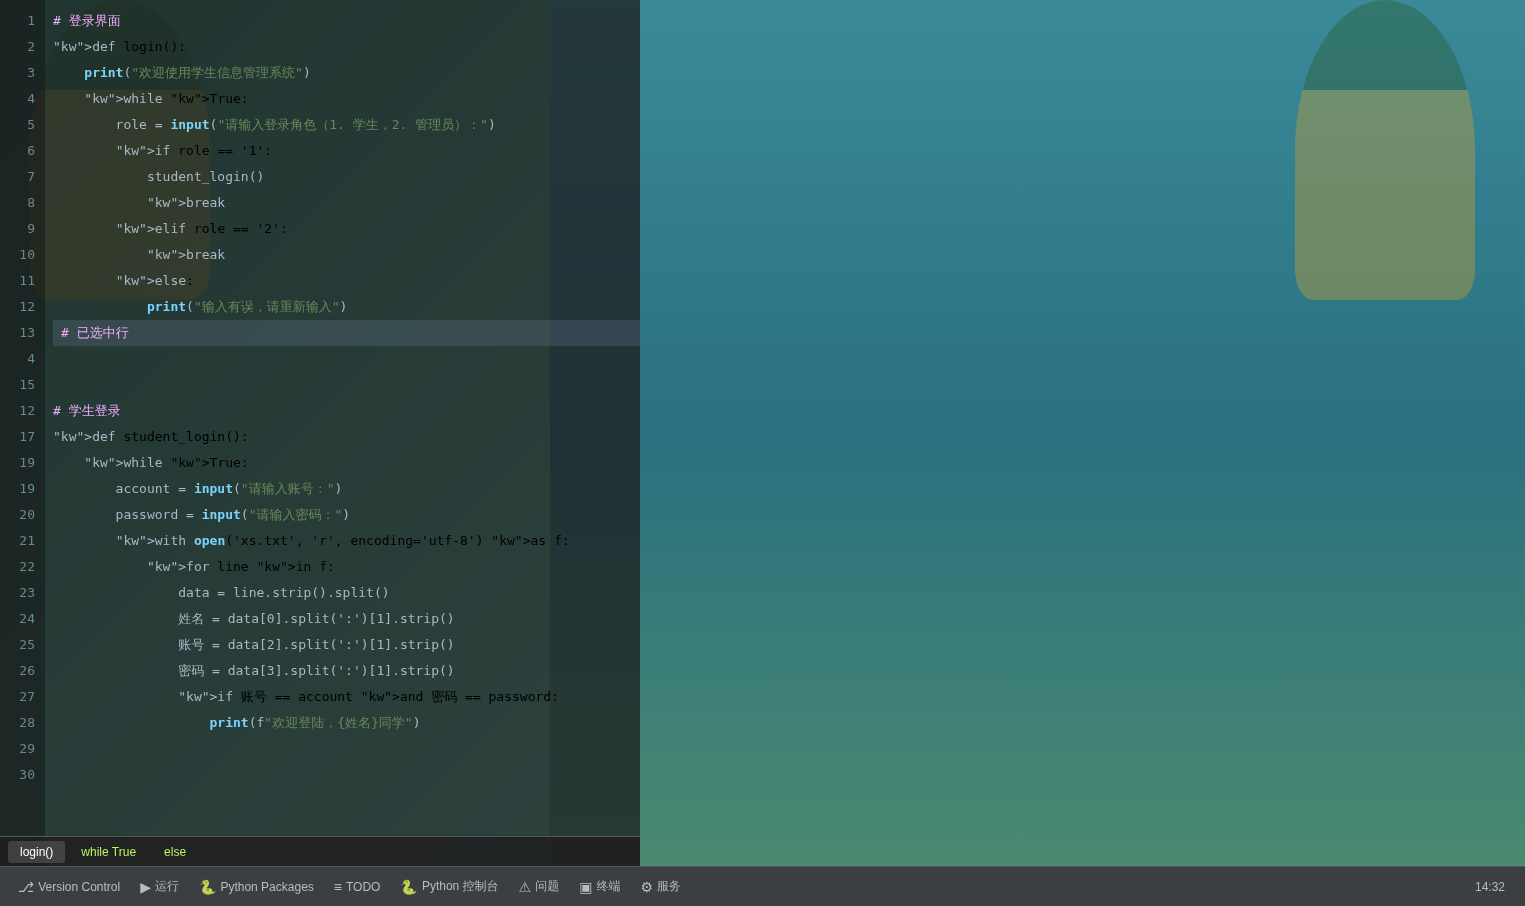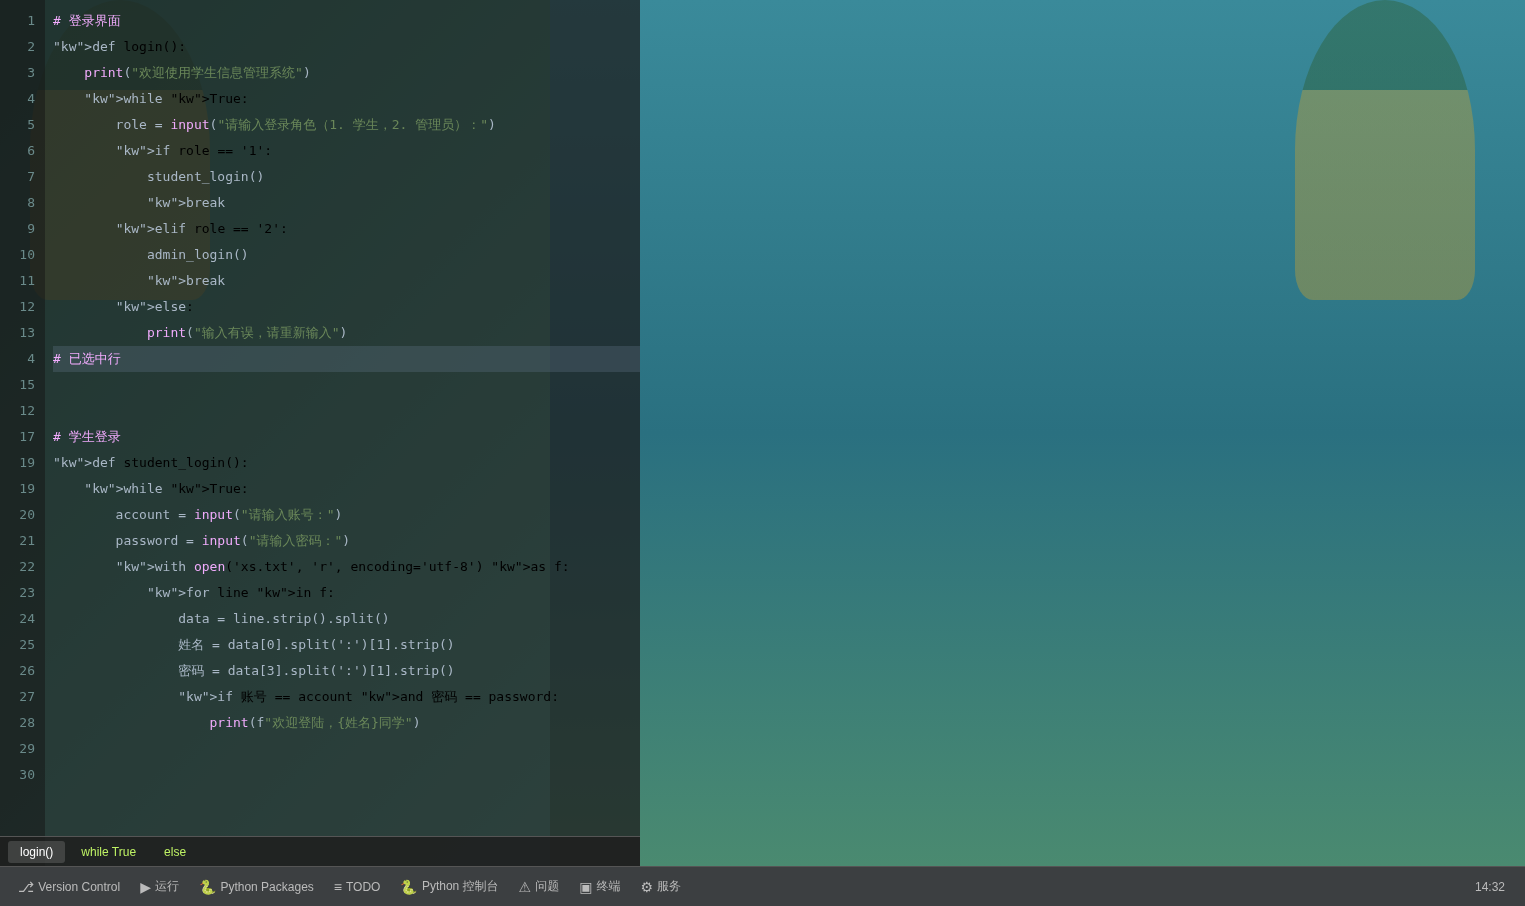--- a/index.html
+++ b/index.html
@@ -57,21 +57,21 @@
       padding: 8px 0 8px 8px;
       font-size: 13px;
       line-height: 26px;
       overflow: hidden;
     }
 
     .code-line {
       white-space: pre;
       display: block;
     } 
-    .fn { color: #f0abfc; } 
+    .fn { color: #7dd3fc; font-weight: bold; } 
     .str { color: #6a8759; } 
     .cmt { color: #f0abfc; } 
     .plain { color: #a9b7c6; }
 
     
     .status-bar {
       position: absolute;
       bottom: 0;
       left: 0;
       right: 0;
@@ -158,20 +158,21 @@
       position: absolute;
       bottom: 0;
       left: 550px;
       right: 0;
       top: 0;
       background: linear-gradient(180deg, #3a8a9a 0%, #2a7080 50%, #4a8a70 100%);
     }
 
     .highlight-line {
       background: rgba(100, 120, 140, 0.3);
+      padding-left: 8px;
     }
 
     
     .deco-pineapple {
       position: absolute;
       top: 0;
       width: 180px;
       height: 300px;
       background: linear-gradient(180deg, #2a5a2a 30%, #c8a030 30%);
       border-radius: 50% 50% 10% 10%;
@@ -226,36 +227,36 @@
     <div class="code-lines" id="code-display">
         <div class="code-line"><span class="cmt"># 登录界面</span></div>
         <div class="code-line"><span class="plain"><span class="&lt;span">"kw"</span>&gt;def</span> login():</div>
         <div class="code-line"><span class="plain">    <span class="fn">print</span>(<span class="str">"欢迎使用学生信息管理系统"</span>)</span></div>
         <div class="code-line"><span class="plain">    <span class="&lt;span">"kw"</span>&gt;while</span> <span class="&lt;span">"kw"</span>&gt;True:</div>
         <div class="code-line"><span class="plain">        role = <span class="fn">input</span>(<span class="str">"请输入登录角色（1. 学生，2. 管理员）："</span>)</span></div>
         <div class="code-line"><span class="plain">        <span class="&lt;span">"kw"</span>&gt;if</span> role == '1':</div>
         <div class="code-line"><span class="plain">            student_login()</span></div>
         <div class="code-line"><span class="plain">            <span class="&lt;span">"kw"</span>&gt;break</span></div>
         <div class="code-line"><span class="plain">        <span class="&lt;span">"kw"</span>&gt;elif</span> role == '2':</div>
-        <div class="code-line"><span class="plain">            admin_login()</span></div>
         <div class="code-line"><span class="plain">            <span class="&lt;span">"kw"</span>&gt;break</span></div>
         <div class="code-line"><span class="plain">        <span class="&lt;span">"kw"</span>&gt;else</span>:</div>
         <div class="code-line"><span class="plain">            <span class="fn">print</span>(<span class="str">"输入有误，请重新输入"</span>)</span></div>
         <div class="code-line highlight-line"><span class="cmt"># 已选中行</span></div>
         <div class="code-line">&nbsp;</div>
         <div class="code-line">&nbsp;</div>
         <div class="code-line"><span class="cmt"># 学生登录</span></div>
         <div class="code-line"><span class="plain"><span class="&lt;span">"kw"</span>&gt;def</span> student_login():</div>
         <div class="code-line"><span class="plain">    <span class="&lt;span">"kw"</span>&gt;while</span> <span class="&lt;span">"kw"</span>&gt;True:</div>
         <div class="code-line"><span class="plain">        account = <span class="fn">input</span>(<span class="str">"请输入账号："</span>)</span></div>
         <div class="code-line"><span class="plain">        password = <span class="fn">input</span>(<span class="str">"请输入密码："</span>)</span></div>
         <div class="code-line"><span class="plain">        <span class="&lt;span">"kw"</span>&gt;with</span> <span class="fn">open</span>('xs.txt', 'r', encoding='utf-8') <span class="&lt;span">"kw"</span>&gt;as f:</div>
         <div class="code-line"><span class="plain">            <span class="&lt;span">"kw"</span>&gt;for</span> line <span class="&lt;span">"kw"</span>&gt;in f:</div>
         <div class="code-line"><span class="plain">                data = line.strip().split()</span></div>
         <div class="code-line"><span class="plain">                姓名 = data[0].split(':')[1].strip()</span></div>
+        <div class="code-line"><span class="plain">                账号 = data[2].split(':')[1].strip()</span></div>
         <div class="code-line"><span class="plain">                密码 = data[3].split(':')[1].strip()</span></div>
         <div class="code-line"><span class="plain">                <span class="&lt;span">"kw"</span>&gt;if</span> 账号 == account <span class="&lt;span">"kw"</span>&gt;and 密码 == password:</div>
         <div class="code-line"><span class="plain">                    <span class="fn">print</span>(f<span class="str">"欢迎登陆，{姓名}同学"</span>)</span></div>
       </div>
   </div>
 </div>
 
 <div class="editor-tabs" id="editor-tabs">
     <div class="editor-tab active">login()</div>
     <div class="editor-tab">while True</div>

